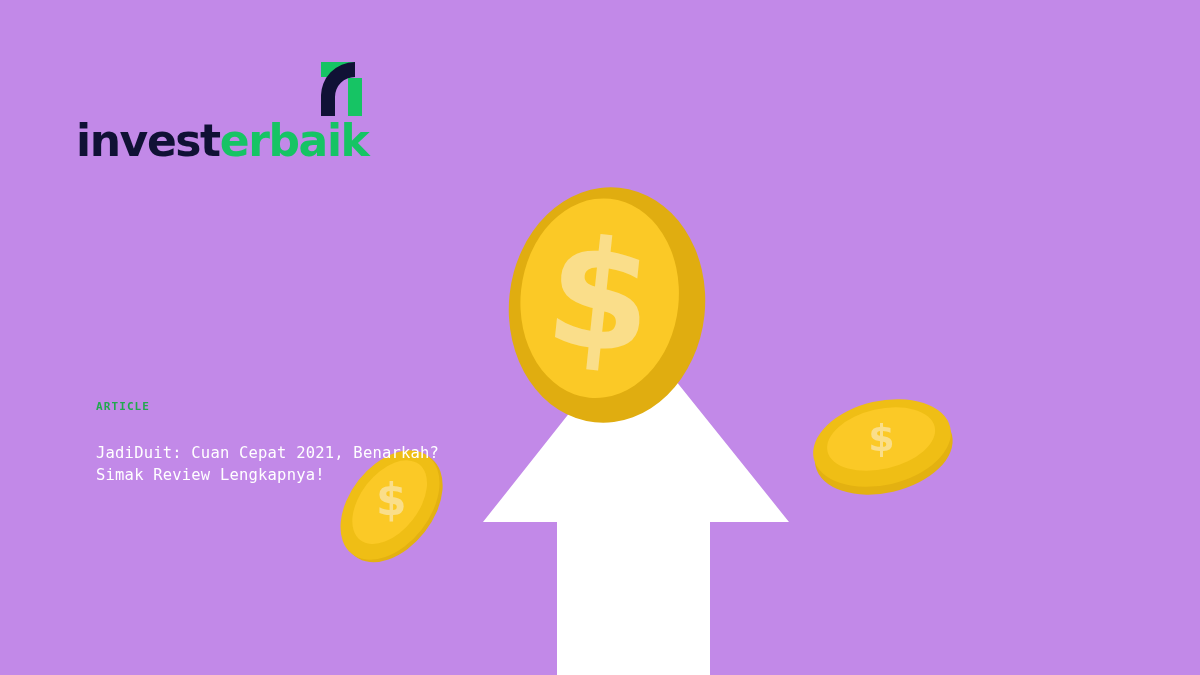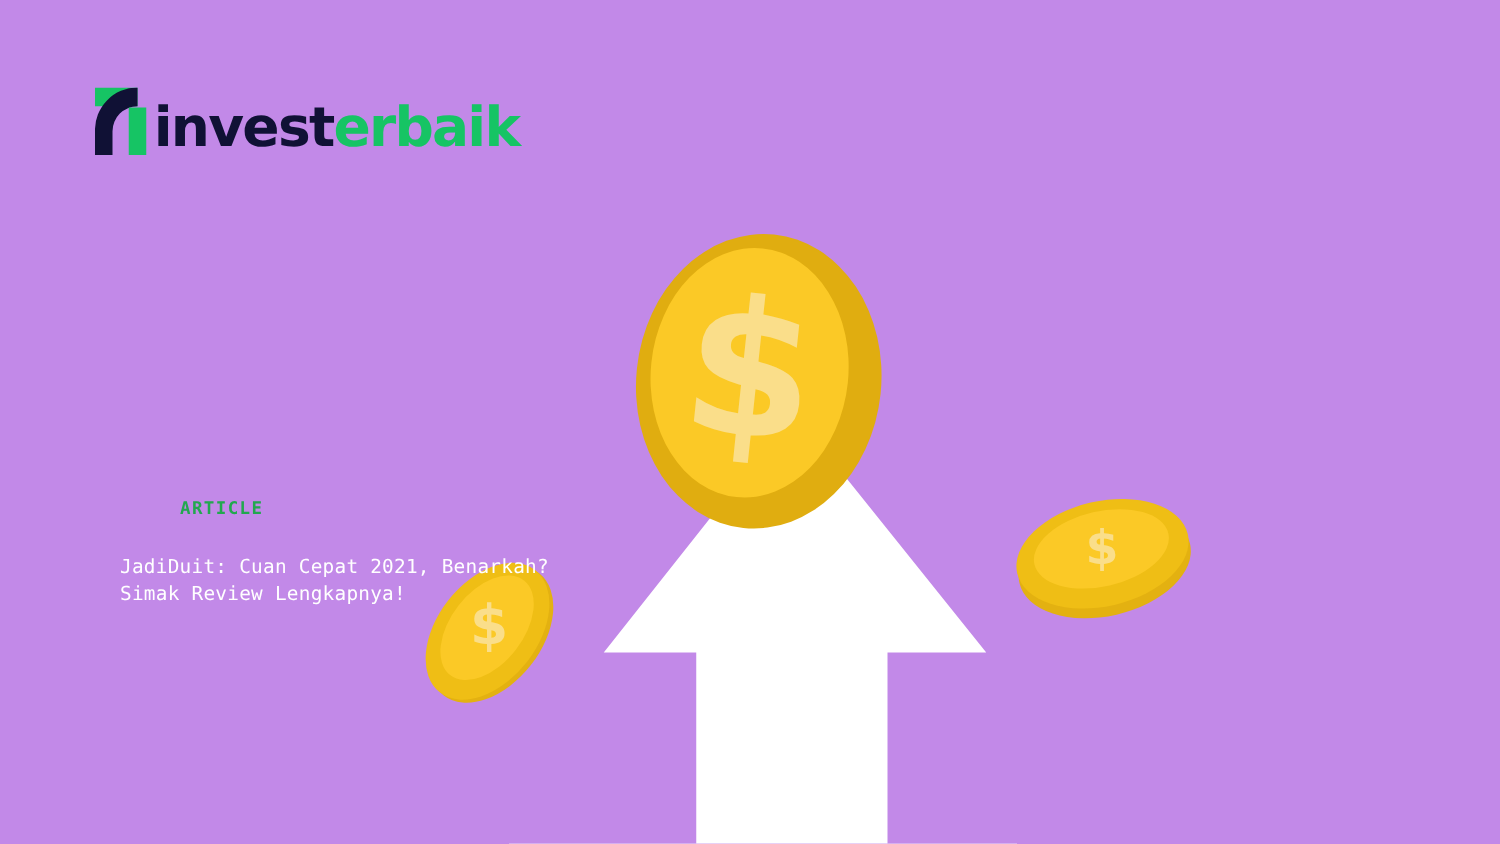--- a/index.html
+++ b/index.html
@@ -15,20 +15,21 @@
     background:#c289e8;
     overflow:hidden;
   }
 
   
   #logo {
     position:absolute;
     left:76px; top:62px;
     display:flex; align-items:flex-end;
     height:62px;
+    flex-direction:column;
   }
   #logo-mark {
     position:relative;
     width:46px; height:54px;
     margin-right:1px;
   }
   #logo-wordmark {
     font-family:"DejaVu Sans", sans-serif;
     font-size:44px;
     font-weight:bold;
@@ -45,26 +46,25 @@
   #arrow { position:absolute; left:0; top:0; }
 
   
   #textblock {
     position:absolute;
     left:96px; top:398px;
     width:520px;
   }
   #eyebrow {
     font-family:"DejaVu Sans Mono", monospace;
-    font-size:14px;
+    font-size:11px;
     font-weight:bold;
     letter-spacing:1.1px;
     color:#22a84f;
     line-height:18px;
-    margin-left:48px;
   }
   #headline {
     margin-top:26px;
     font-family:"DejaVu Sans Mono", monospace;
     font-size:15.5px;
     font-weight:normal;
     color:#ffffff;
     line-height:22px;
     letter-spacing:0.2px;
     white-space:pre-line;

